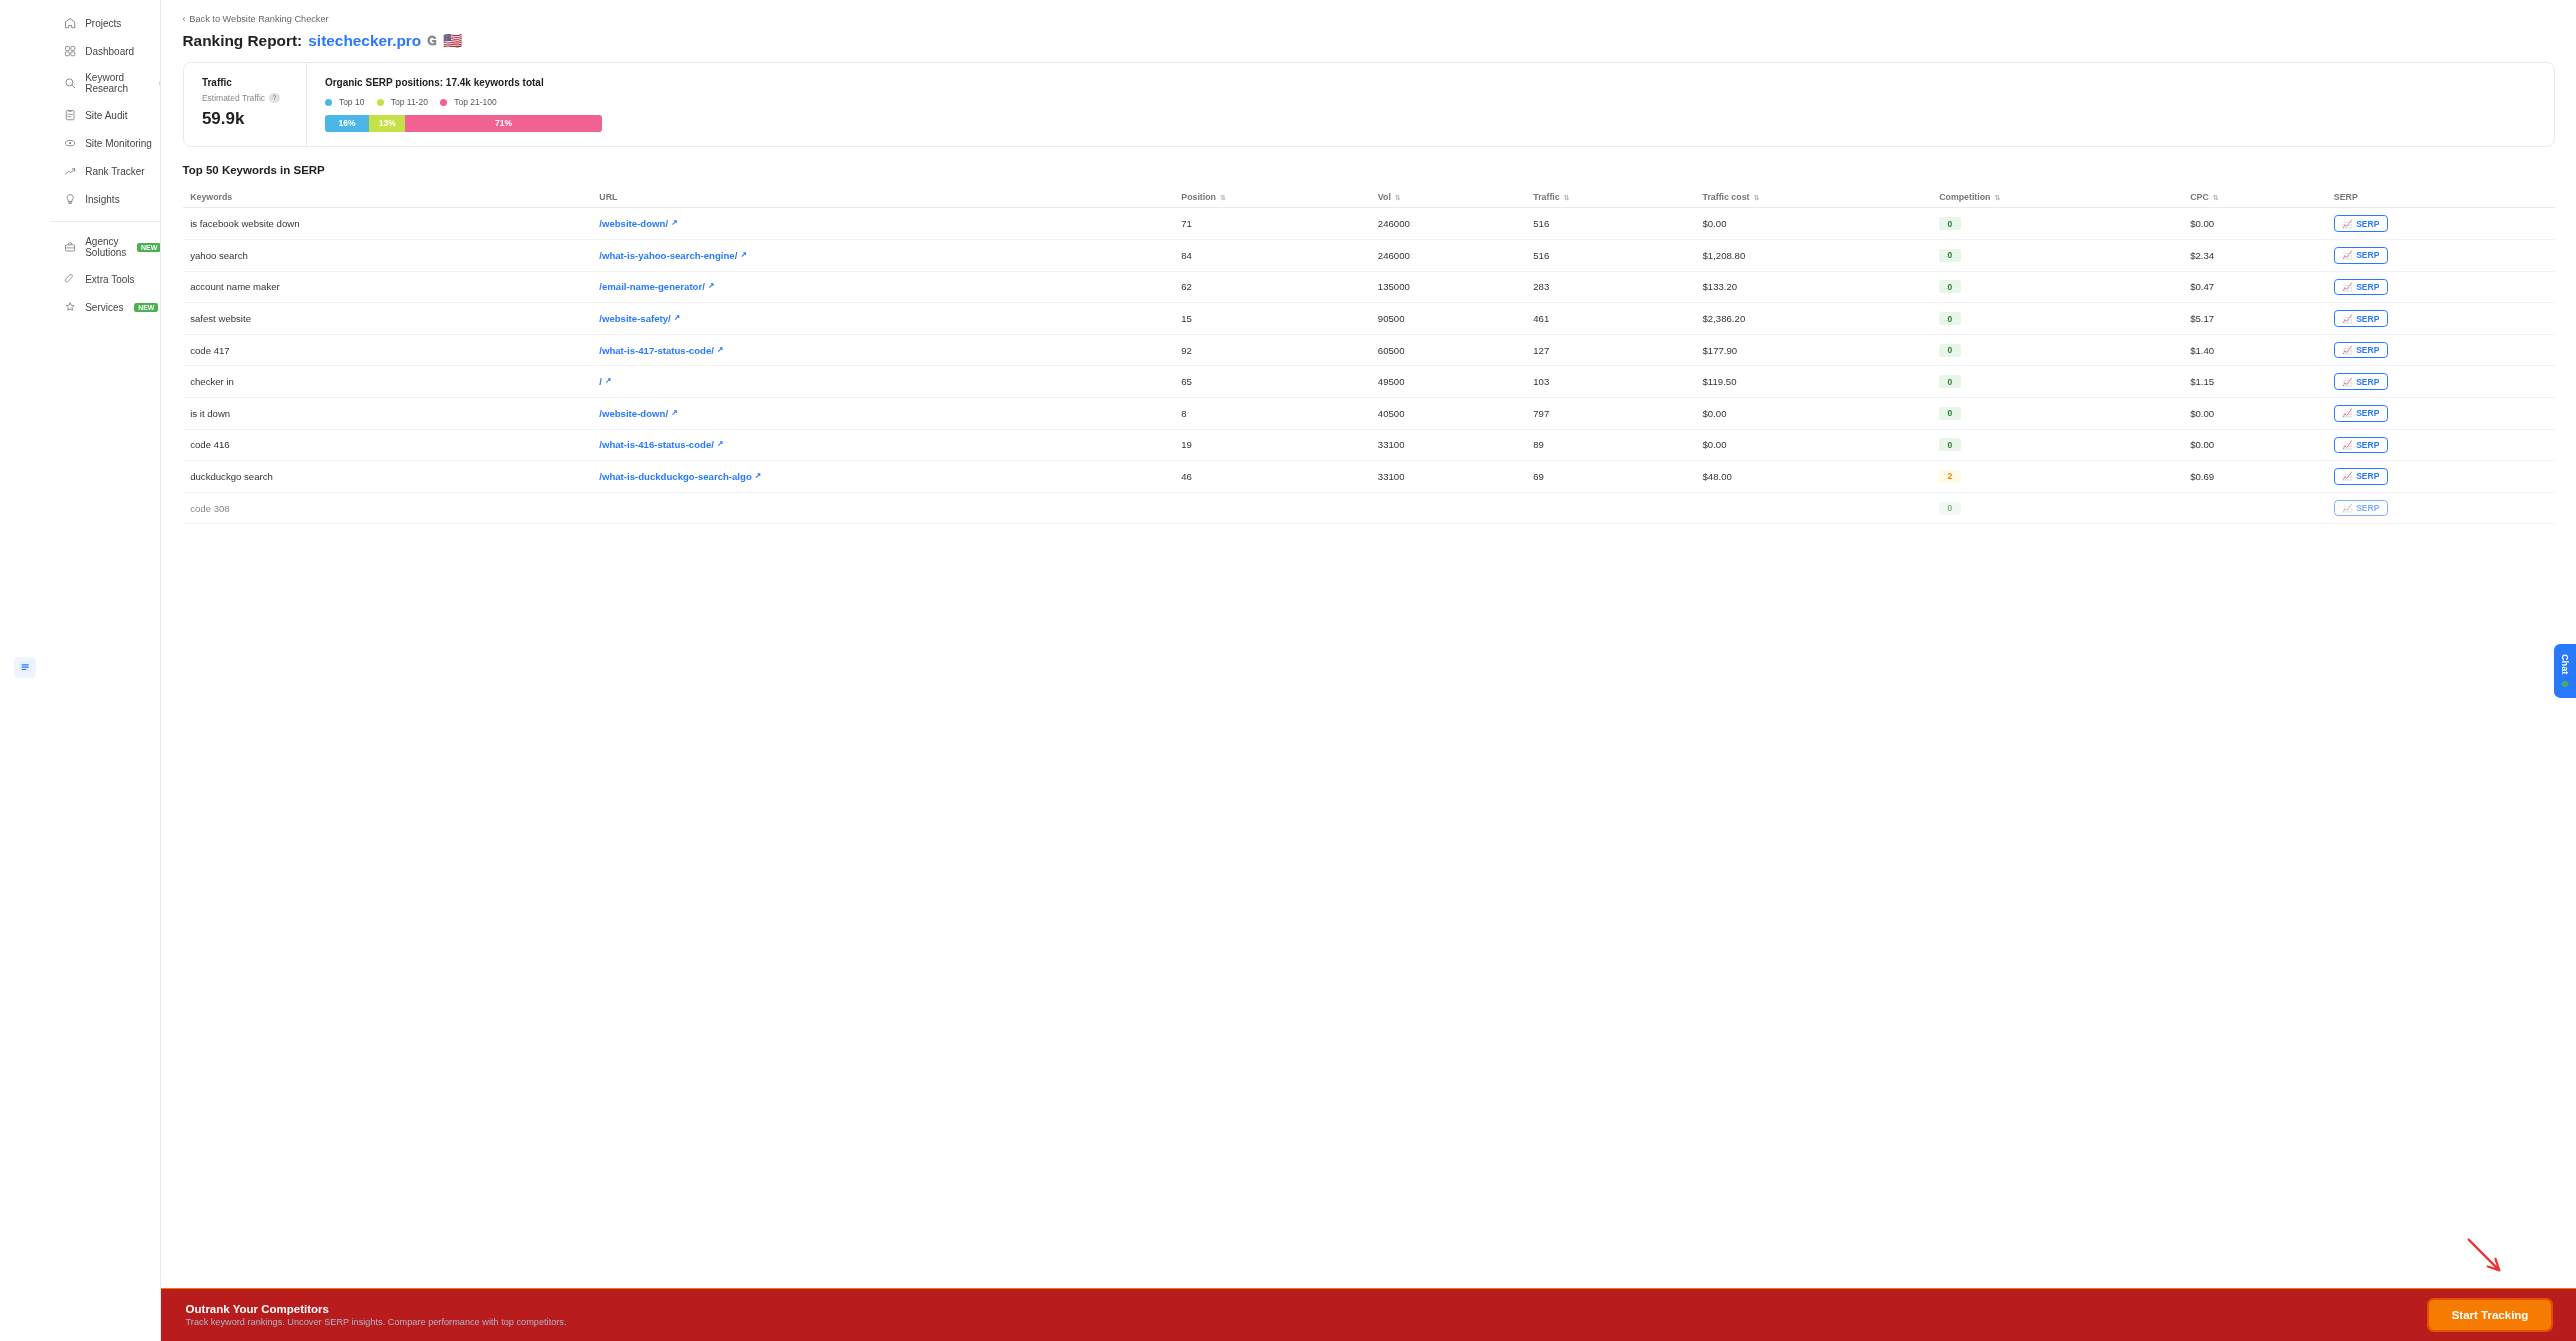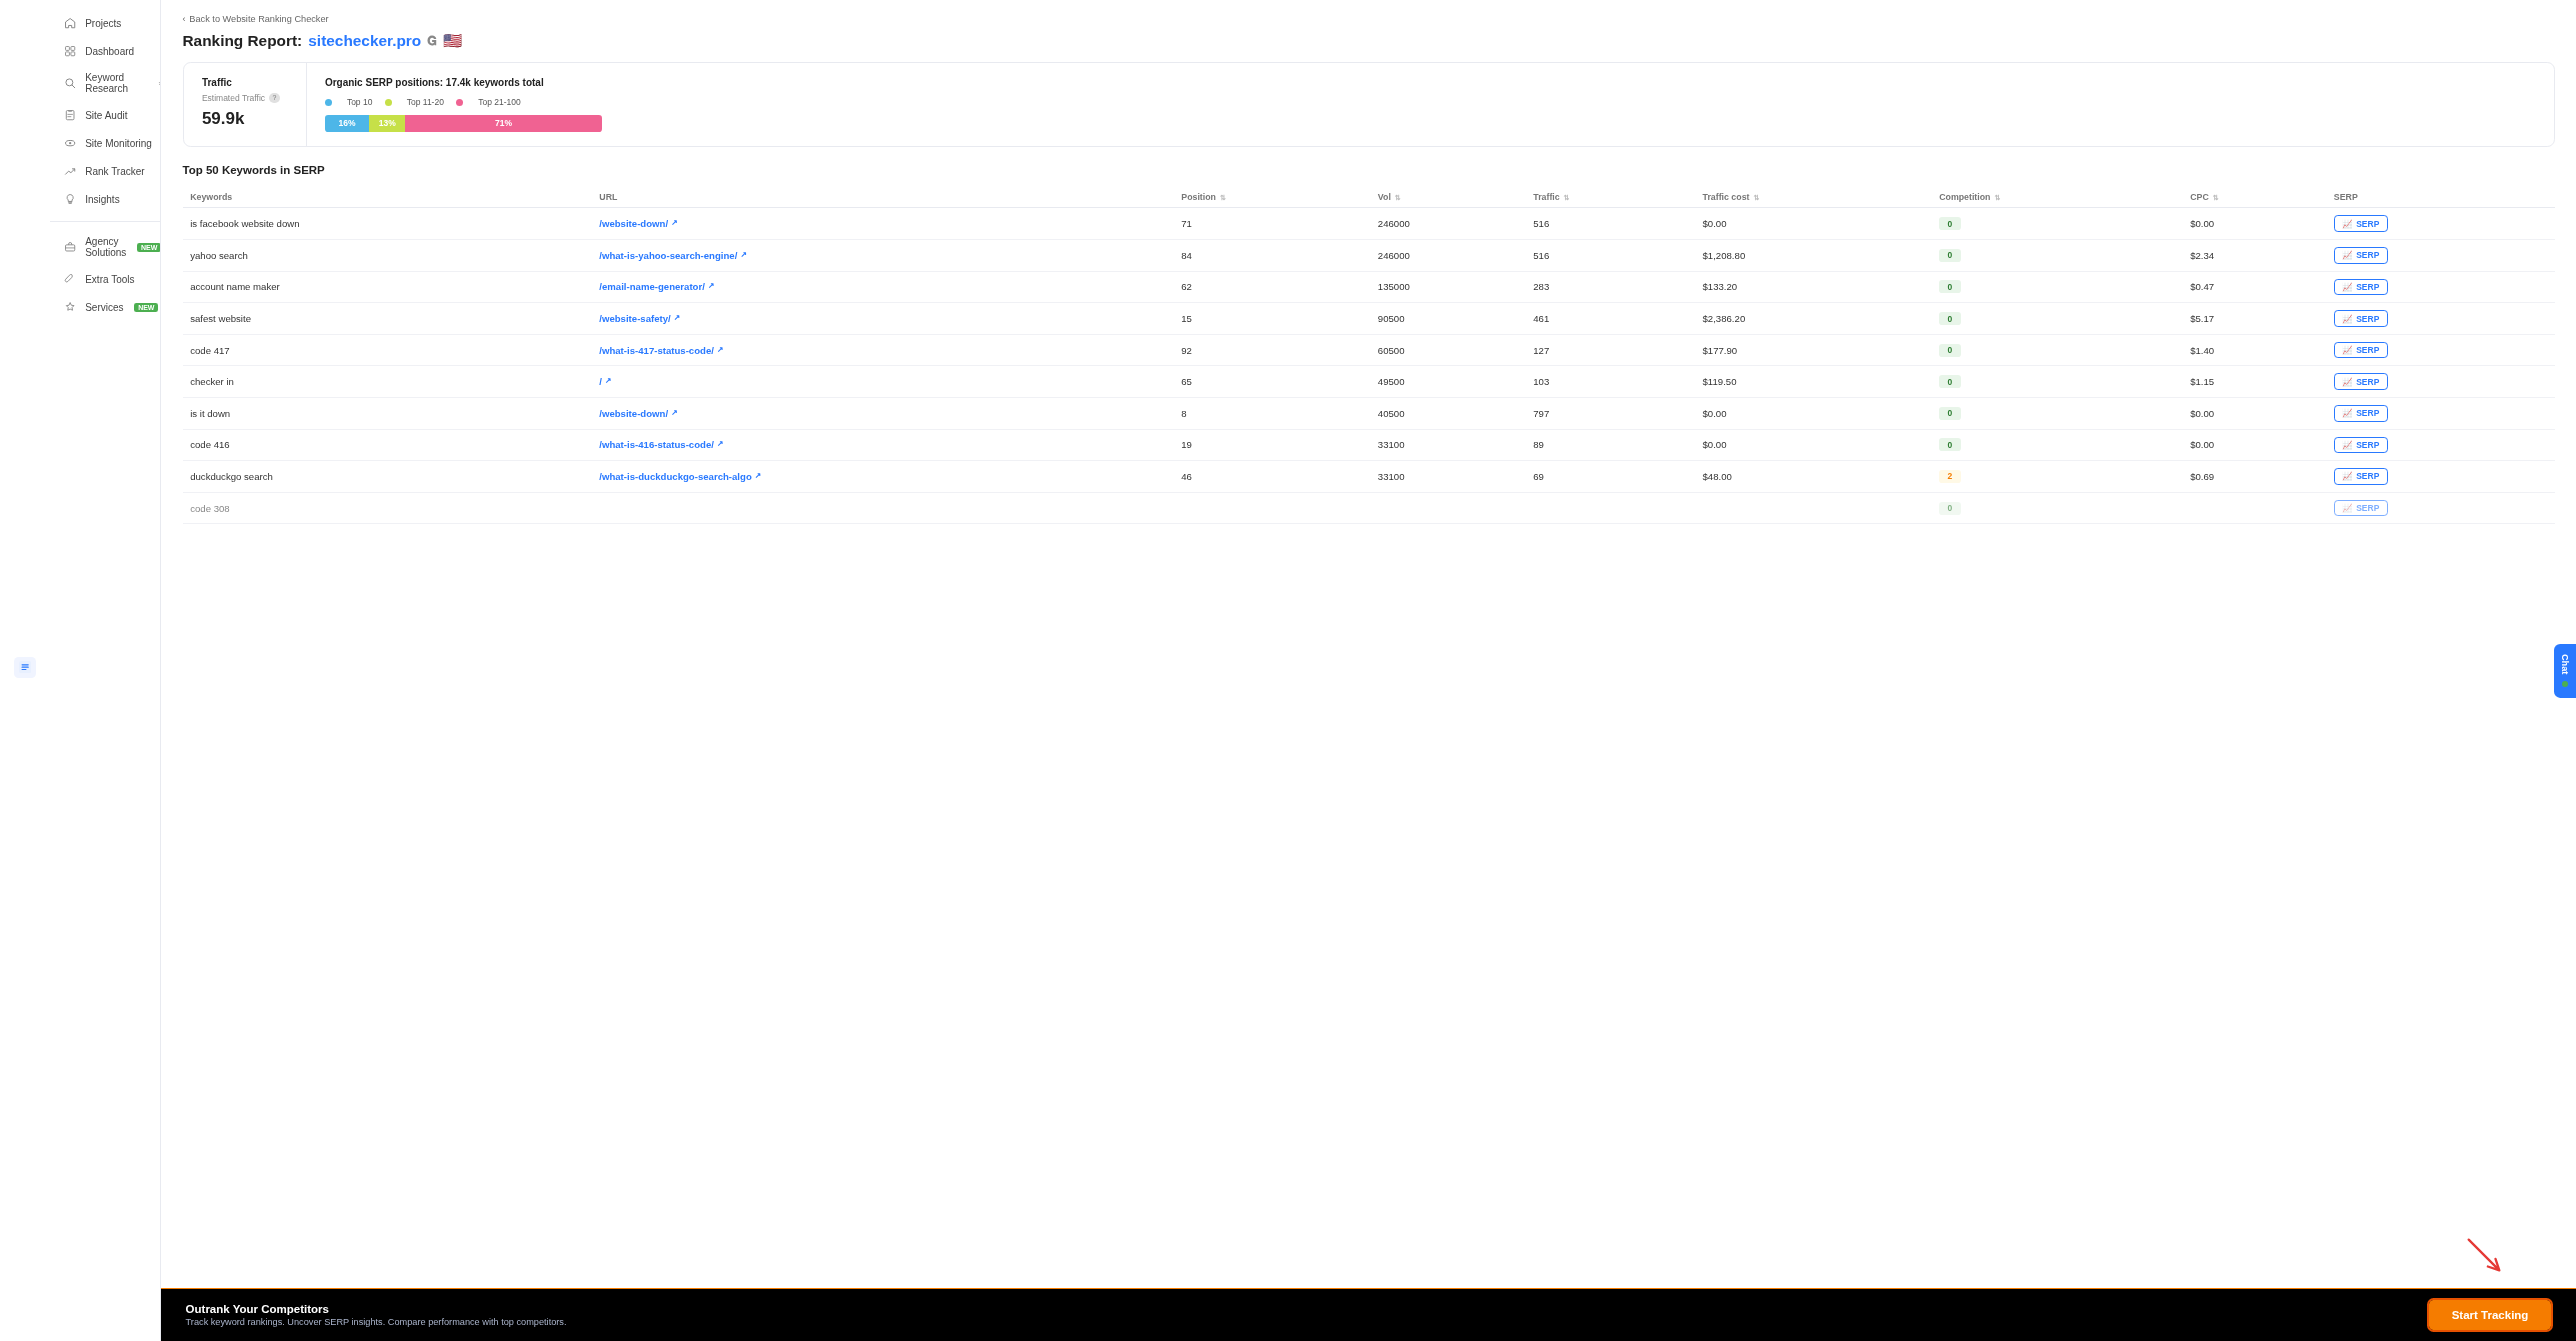--- a/index.html
+++ b/index.html
@@ -107,21 +107,21 @@
       padding: 14px 18.4px;
       border-right: 0.8px solid #e8eaf0;
       min-width: 123px;
     }
     .traffic-label { font-size: 10px; font-weight: 600; color: #222; margin-bottom: 4.6px; }
     .traffic-sublabel { font-size: 8.5px; color: #888; margin-bottom: 6.1px; display: flex; align-items: flex-end; gap: 4px; }
     .traffic-value { font-size: 17px; font-weight: 700; color: #222; }
     .traffic-right { padding: 14px 18.4px; flex: 1; }
     .serp-title { font-size: 10px; font-weight: 600; color: #222; margin-bottom: 9.2px; }
     .legend { display: flex; gap: 12.3px; margin-bottom: 7.7px; }
-    .legend-item { display: flex; align-items: center; gap: 15px; font-size: 8.5px; color: #555; }
+    .legend-item { display: flex; align-items: center; gap: 7px; font-size: 8.5px; color: #555; }
     .legend-dot { width: 7px; height: 7px; border-radius: 50%; }
     .progress-bar { display: flex; height: 17px; border-radius: 3.1px; overflow: hidden; width: 277px; }
     .progress-seg { display: flex; align-items: center; justify-content: center; font-size: 8.5px; font-weight: 600; color: #fff; }
 
     
     .section-title { font-size: 11.5px; font-weight: 700; color: #222; margin-bottom: 10.8px; }
     table { width: 100%; border-collapse: collapse; }
     thead th {
       text-align: left;
       font-size: 8.8px;
@@ -160,21 +160,21 @@
       align-items: center;
       gap: 3.1px;
     }
 
     
     .cta-bar {
       position: fixed;
       bottom: 0;
       left: 161px;
       right: 0;
-      background: #000000;
+      background: #b91c1c;
       padding: 10.8px 24.6px;
       display: flex;
       align-items: center;
       justify-content: space-between;
       z-index: 100;
       border-top: 1.5px solid #f57c00;
     }
     .cta-bar-text {}
     .cta-bar-title { font-size: 11.5px; font-weight: 700; color: #fff; margin-bottom: 2.3px; }
     .cta-bar-sub { font-size: 9.2px; color: #aab4cc; }

